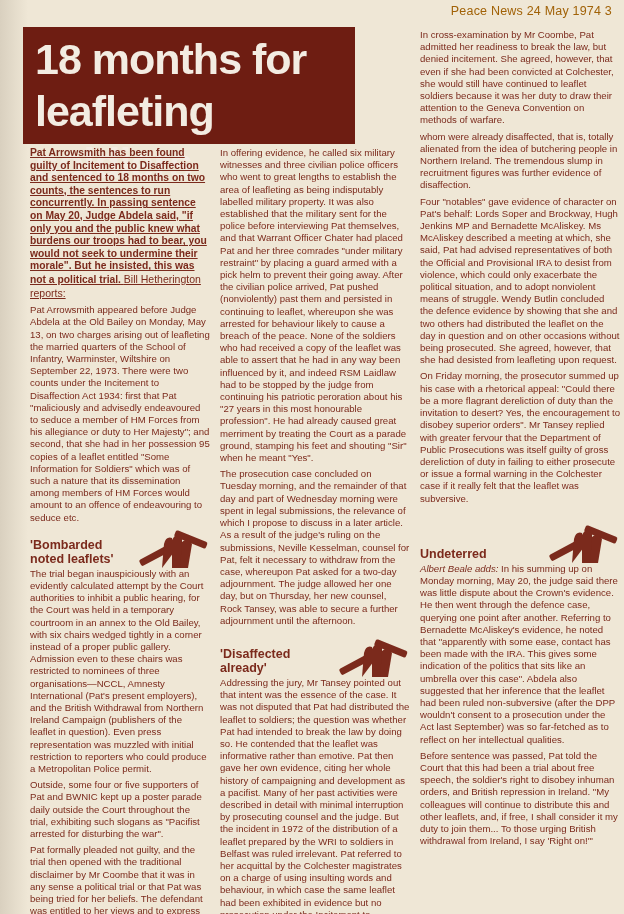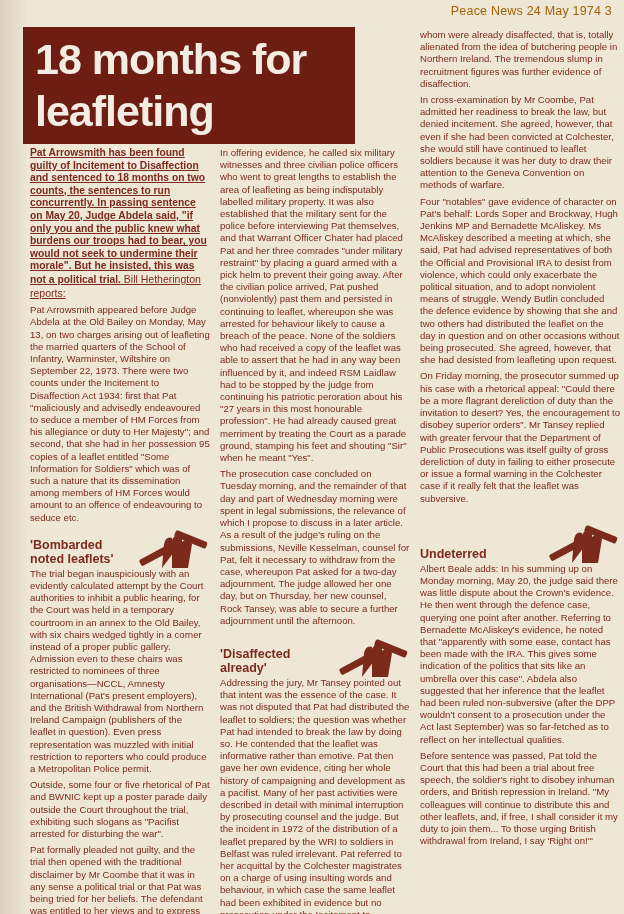--- a/index.html
+++ b/index.html
@@ -39,21 +39,21 @@
   .lede { font-weight: bold; font-size: 10.3px; line-height: 12.6px; text-decoration: underline; }
   .byline { font-weight: normal; font-size: 10.5px; }
   .subhead {
     font-weight: bold; font-size: 12.5px; line-height: 14px;
     margin-top: 10px; margin-bottom: 2px; position: relative;
   }
   .subhead-row { position: relative; min-height: 40px; display: flex; align-items: flex-end; }
   .fist {
     position: absolute; right: 0; bottom: -2px; width: 74px; height: 48px;
   }
-  .addnote { }
+  .addnote { font-style: italic; }
 </style>
 </head>
 <body>
 
 <div class="page-edge"></div>
 
 <div class="masthead">
   <span>Peace News</span>
   <span>24 May 1974</span>
   <span>3</span>
@@ -77,21 +77,21 @@
       <g fill="#7b2a1c">
         <rect x="2" y="30" width="34" height="7" transform="rotate(-28 19 33)" rx="2"></rect>
         <rect x="38" y="14" width="34" height="7" transform="rotate(22 55 17)" rx="2"></rect>
         <path d="M26 46 L28 22 Q30 14 36 16 L38 30 Z"></path>
         <path d="M36 46 L36 18 Q40 10 46 14 L46 46 Z"></path>
         <path d="M44 46 L46 20 Q52 14 56 22 L52 46 Z"></path>
       </g>
     </svg>
   </div>
   <p>The trial began inauspiciously with an evidently calculated attempt by the Court authorities to inhibit a public hearing, for the Court was held in a temporary courtroom in an annex to the Old Bailey, with six chairs wedged tightly in a corner instead of a proper public gallery. Admission even to these chairs was restricted to nominees of three organisations—NCCL, Amnesty International (Pat's present employers), and the British Withdrawal from Northern Ireland Campaign (publishers of the leaflet in question). Even press representation was muzzled with initial restriction to reporters who could produce a Metropolitan Police permit.</p>
-  <p>Outside, some four or five rhetorical of Pat and BWNIC kept up a poster parade daily outside the Court throughout the trial, exhibiting such slogans as "Pacifist arrested for disturbing the war".</p>
+  <p>Outside, some four or five supporters of Pat and BWNIC kept up a poster parade daily outside the Court throughout the trial, exhibiting such slogans as "Pacifist arrested for disturbing the war".</p>
   <p>Pat formally pleaded not guilty, and the trial then opened with the traditional disclaimer by Mr Coombe that it was in any sense a political trial or that Pat was being tried for her beliefs. The defendant was entitled to her views and to express them, but it would be "unfortunate if soldiers are to be bombarded with leaflets" and "it is the duty of the law to protect soldiers from seduction to treachery, desertion or being false to their duties". He read the leaflet in full, omitting the Swedish addresses, and stressed the references to desertion and disobeying orders.</p>
 </div>
 
 <div class="col col2">
   <p>In offering evidence, he called six military witnesses and three civilian police officers who went to great lengths to establish the area of leafleting as being indisputably labelled military property. It was also established that the military sent for the police before interviewing Pat themselves, and that Warrant Officer Chater had placed Pat and her three comrades "under military restraint" by placing a guard armed with a pick helm to prevent their going away. After the civilian police arrived, Pat pushed (nonviolently) past them and persisted in continuing to leaflet, whereupon she was arrested for behaviour likely to cause a breach of the peace. None of the soldiers who had received a copy of the leaflet was able to assert that he had in any way been influenced by it, and indeed RSM Laidlaw had to be stopped by the judge from continuing his patriotic peroration about his "27 years in this most honourable profession". He had already caused great merriment by treating the Court as a parade ground, stamping his feet and shouting "Sir" when he meant "Yes".</p>
   <p>The prosecution case concluded on Tuesday morning, and the remainder of that day and part of Wednesday morning were spent in legal submissions, the relevance of which I propose to discuss in a later article. As a result of the judge's ruling on the submissions, Neville Kesselman, counsel for Pat, felt it necessary to withdraw from the case, whereupon Pat asked for a two-day adjournment. The judge allowed her one day, but on Thursday, her new counsel, Rock Tansey, was able to secure a further adjournment until the afternoon.</p>
 
   <div class="subhead-row" style="min-height:46px">
     <h3 class="subhead" style="width:100px">'Disaffected already'</h3>
     <svg class="fist" viewBox="0 0 74 48">
@@ -101,22 +101,22 @@
         <path d="M26 46 L28 22 Q30 14 36 16 L38 30 Z"></path>
         <path d="M36 46 L36 18 Q40 10 46 14 L46 46 Z"></path>
         <path d="M44 46 L46 20 Q52 14 56 22 L52 46 Z"></path>
       </g>
     </svg>
   </div>
   <p>Addressing the jury, Mr Tansey pointed out that intent was the essence of the case. It was not disputed that Pat had distributed the leaflet to soldiers; the question was whether Pat had intended to break the law by doing so. He contended that the leaflet was informative rather than emotive. Pat then gave her own evidence, citing her whole history of campaigning and development as a pacifist. Many of her past activities were described in detail with minimal interruption by prosecuting counsel and the judge. But the incident in 1972 of the distribution of a leaflet prepared by the WRI to soldiers in Belfast was ruled irrelevant. Pat referred to her acquittal by the Colchester magistrates on a charge of using insulting words and behaviour, in which case the same leaflet had been exhibited in evidence but no prosecution under the Incitement to Disaffection Act had been brought. She also claimed that rather than incite soldiers, the leaflet merely gave information to soldiers, many of</p>
 </div>
 
 <div class="col col3">
+  <p>In cross-examination by Mr Coombe, Pat admitted her readiness to break the law, but denied incitement. She agreed, however, that even if she had been convicted at Colchester, she would still have continued to leaflet soldiers because it was her duty to draw their attention to the Geneva Convention on methods of warfare.</p>
   <p>whom were already disaffected, that is, totally alienated from the idea of butchering people in Northern Ireland. The tremendous slump in recruitment figures was further evidence of disaffection.</p>
-  <p>In cross-examination by Mr Coombe, Pat admitted her readiness to break the law, but denied incitement. She agreed, however, that even if she had been convicted at Colchester, she would still have continued to leaflet soldiers because it was her duty to draw their attention to the Geneva Convention on methods of warfare.</p>
   <p>Four "notables" gave evidence of character on Pat's behalf: Lords Soper and Brockway, Hugh Jenkins MP and Bernadette McAliskey. Ms McAliskey described a meeting at which, she said, Pat had advised representatives of both the Official and Provisional IRA to desist from violence, which could only exacerbate the political situation, and to adopt nonviolent means of struggle. Wendy Butlin concluded the defence evidence by showing that she and two others had distributed the leaflet on the day in question and on other occasions without being prosecuted. She agreed, however, that she had desisted from leafleting upon request.</p>
   <p>On Friday morning, the prosecutor summed up his case with a rhetorical appeal: "Could there be a more flagrant dereliction of duty than the invitation to desert? Yes, the encouragement to disobey superior orders". Mr Tansey replied with greater fervour that the Department of Public Prosecutions was itself guilty of gross dereliction of duty in failing to either prosecute or issue a formal warning in the Colchester case if it really felt that the leaflet was subversive.</p>
 
   <div class="subhead-row" style="min-height:54px">
     <h3 class="subhead">Undeterred</h3>
     <svg class="fist" viewBox="0 0 74 48">
       <g fill="#7b2a1c">
         <rect x="2" y="30" width="34" height="7" transform="rotate(-28 19 33)" rx="2"></rect>
         <rect x="38" y="14" width="34" height="7" transform="rotate(22 55 17)" rx="2"></rect>
         <path d="M26 46 L28 22 Q30 14 36 16 L38 30 Z"></path>

